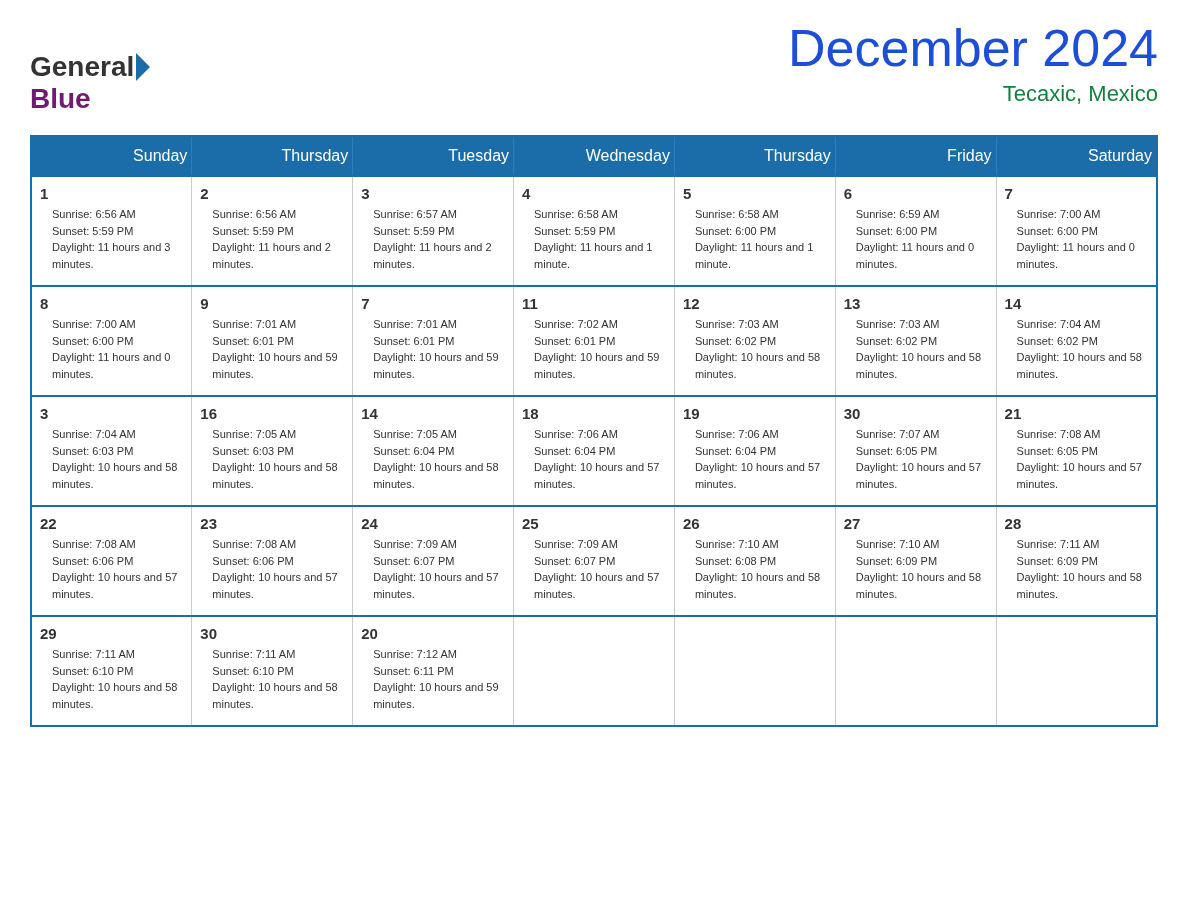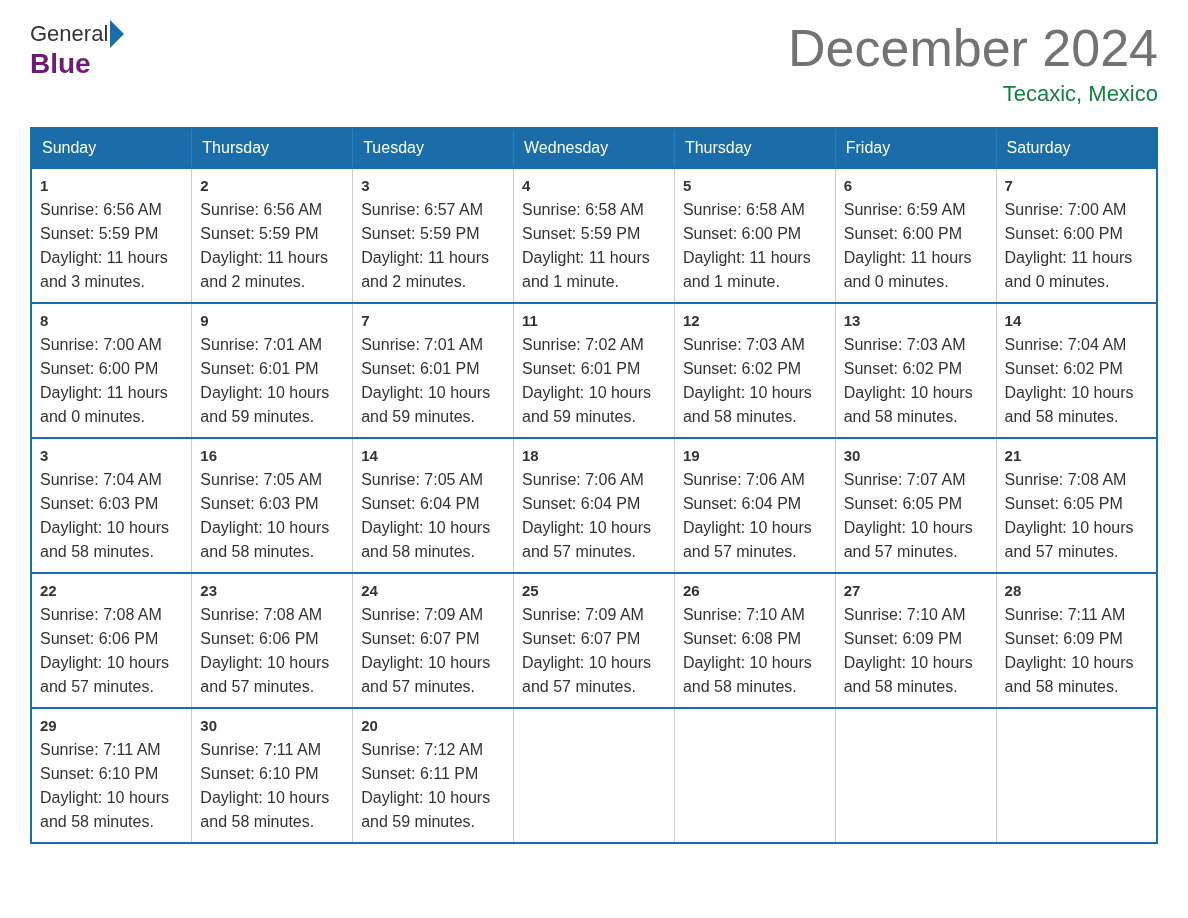--- a/index.html
+++ b/index.html
@@ -15,25 +15,26 @@
       justify-content: space-between;
       align-items: flex-start;
       margin-bottom: 20px;
     }
     .logo {
       display: flex;
       flex-direction: column;
       align-items: flex-start;
     }
     .logo-text {
-      font-size: 22px;
-      font-weight: normal;
+      font-size: 28px;
+      font-weight: bold;
       color: #333;
       display: flex;
       align-items: center;
+      margin-top: 31px;
     }
     .logo-general {
       color: #333;
     }
     .logo-arrow {
       width: 0;
       height: 0;
       border-left: 14px solid #1a6da8;
       border-top: 14px solid transparent;
       border-bottom: 14px solid transparent;
@@ -45,40 +46,40 @@
       font-size: 28px;
       font-weight: bold;
       text-align: center;
     }
     .title-section {
       text-align: right;
     }
     .month-title {
       font-size: 52px;
       font-weight: normal;
-      color: #737373;
+      color: #1d4ed8;
       line-height: 1.1;
     }
     .location {
       font-size: 22px;
       color: #15803d;
       margin-top: 4px;
     }
     .calendar {
       width: 100%;
       border-collapse: collapse;
       border: 2px solid #1a6da8;
     }
     .calendar thead tr th {
       background-color: #1a6da8;
       color: #fff;
       font-size: 16px;
       font-weight: normal;
-      padding: 10px 10px;
-      text-align: left;
+      padding: 10px 4px;
+      text-align: right;
       border-right: 1px solid #2a7dc0;
     }
     .calendar thead tr th:last-child {
       border-right: none;
     }
     .calendar tbody tr td {
       vertical-align: top;
       padding: 8px;
       font-size: 12.5px;
       color: #333;
@@ -90,23 +91,24 @@
     .calendar tbody tr td:last-child {
       border-right: none;
     }
     .day-number {
       font-size: 15px;
       font-weight: bold;
       color: #333;
       margin-bottom: 4px;
     }
     .day-info {
-      font-size: 16px;
+      font-size: 11px;
       color: #333;
       line-height: 1.5;
+      margin-left: 12px;
     }
     .empty-cell {
       background: #fff;
     }
   </style>
 </head>
 <body>
 
 <div class="header">
   <div class="logo">

